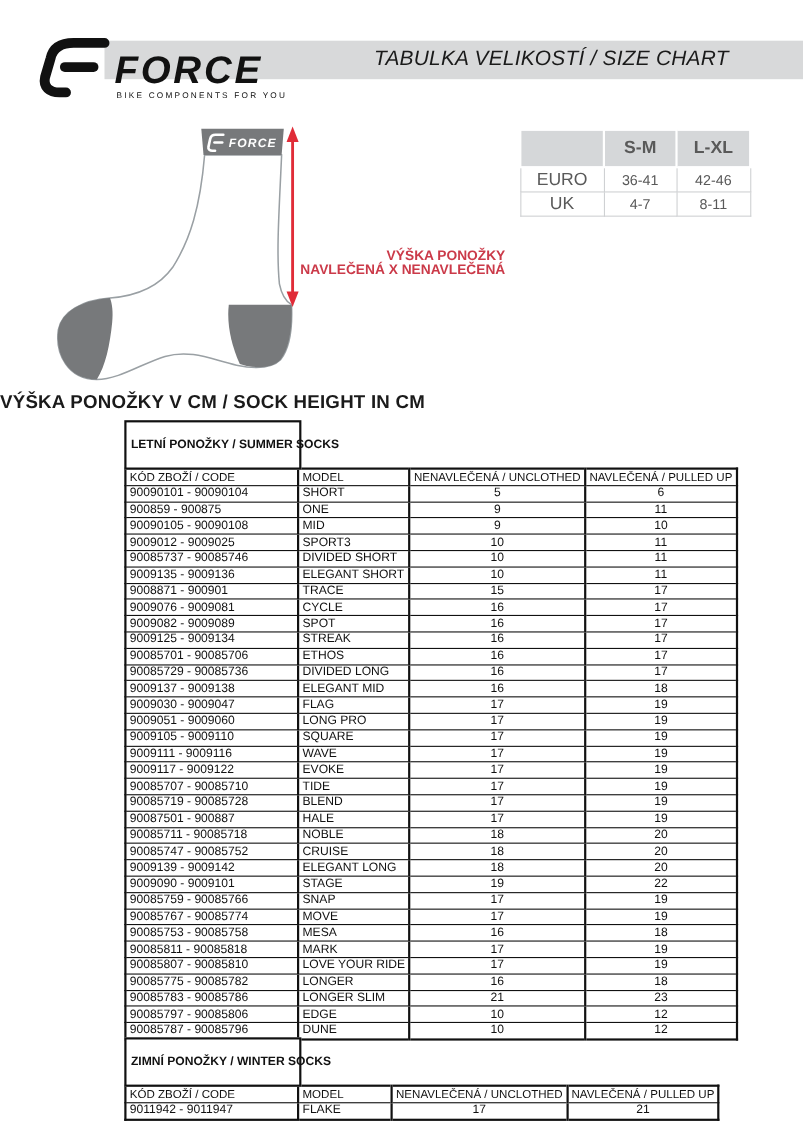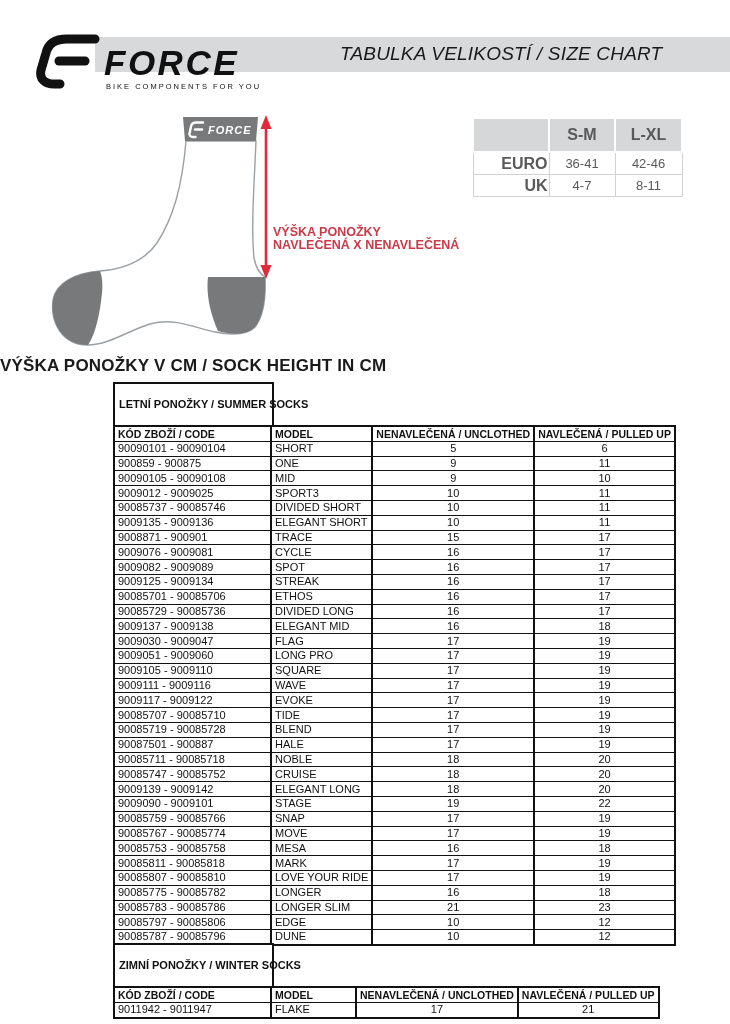--- a/index.html
+++ b/index.html
@@ -12,27 +12,27 @@
   .banner-title{
     position:absolute;left:340px;top:43px;font-size:19px;font-weight:normal;font-style:italic;
     color:#1a1a1a;letter-spacing:.2px;white-space:nowrap;
   }
   .logo-svg{position:absolute;left:33px;top:30px;width:230px;height:62px;}
   
   .size-table{position:absolute;left:472px;top:117px;border-collapse:collapse;color:#595959;}
   .size-table td{border:2px solid #fff;background:#fff;text-align:center;vertical-align:middle;}
   .size-table tr.head td{background:#d5d7d9;height:30px;font-size:16px;font-weight:bold;}
   .size-table tr.body td{border:1px solid #cfd1d3;height:19px;font-size:13px;}
-  .size-table tr.body td.c0{font-size:16px;font-weight:bold;text-align:right;}
+  .size-table tr.body td.c0{font-size:16px;font-weight:normal;}
   .size-table .w0{width:72px;}.size-table .w1{width:62px;}.size-table .w2{width:63px;}
   
   .sock-svg{position:absolute;left:40px;top:108px;width:240px;height:250px;}
   .caption{
     position:absolute;left:273px;top:226px;color:#cb3a49;font-weight:bold;
-    font-size:12.5px;line-height:13px;white-space:nowrap;
+    font-size:12.5px;line-height:13px;white-space:nowrap;text-align:right;
   }
   
   .main-title{
     position:absolute;left:0;top:356px;width:722px;text-align:left;
     font-size:17px;font-weight:bold;color:#1a1a1a;letter-spacing:.2px;
   }
   
   .sheet{position:absolute;left:113px;}
   .sheet.summer{top:382px;}
   .sheet.winter{top:943px;}
@@ -41,21 +41,21 @@
     font-size:11px;font-weight:bold;height:13px;line-height:13px;padding:14px 4px;
     max-width:149px;white-space:nowrap;
   }
   table.grid{border-collapse:collapse;border:2px solid #111;margin-top:-2px;table-layout:fixed;}
   .grid col.k{width:157px}.grid col.m{width:85px}.grid col.u{width:140px}.grid col.p{width:120px}
   .grid th,.grid td{
     border:1px solid #111;font-size:11px;line-height:1;height:13.8px;
     padding:0 3px;white-space:nowrap;overflow:hidden;vertical-align:middle;
   }
   .grid th+th,.grid td+td{border-left-width:2px;}
-  .grid th{font-weight:bold;text-align:left;font-size:10.5px;}
+  .grid th{font-weight:normal;text-align:left;font-size:10.5px;}
   .grid th.num{text-align:center;}
   .grid td.c2,.grid td.c3{text-align:center;}
 </style>
 </head>
 <body>
 
 <div class="banner"></div>
 <div class="banner-title">TABULKA VELIKOSTÍ / SIZE CHART</div>
 
 <svg class="logo-svg" viewBox="0 0 230 62">

